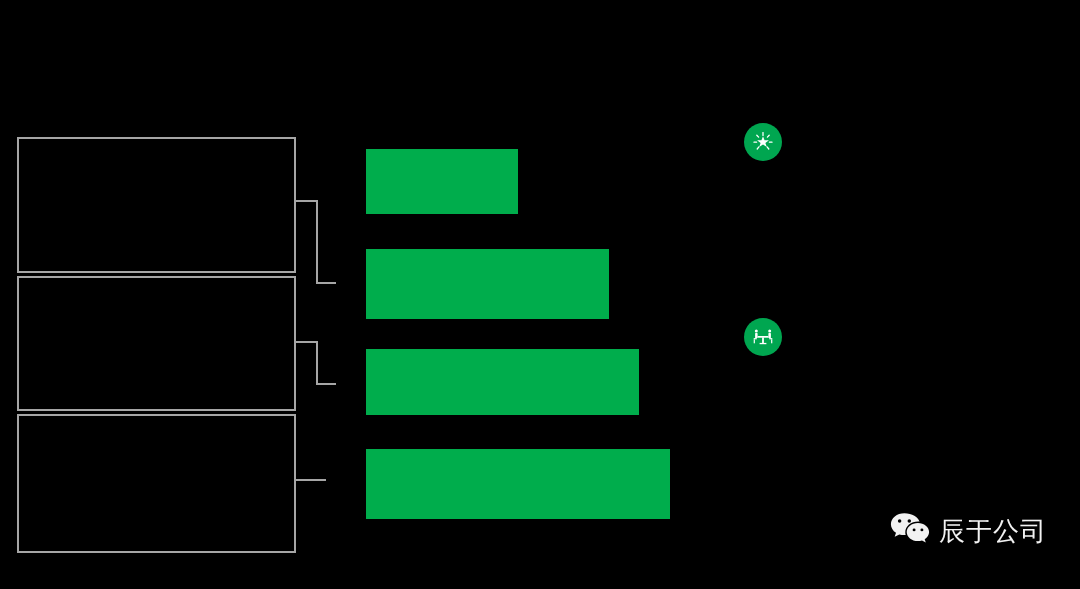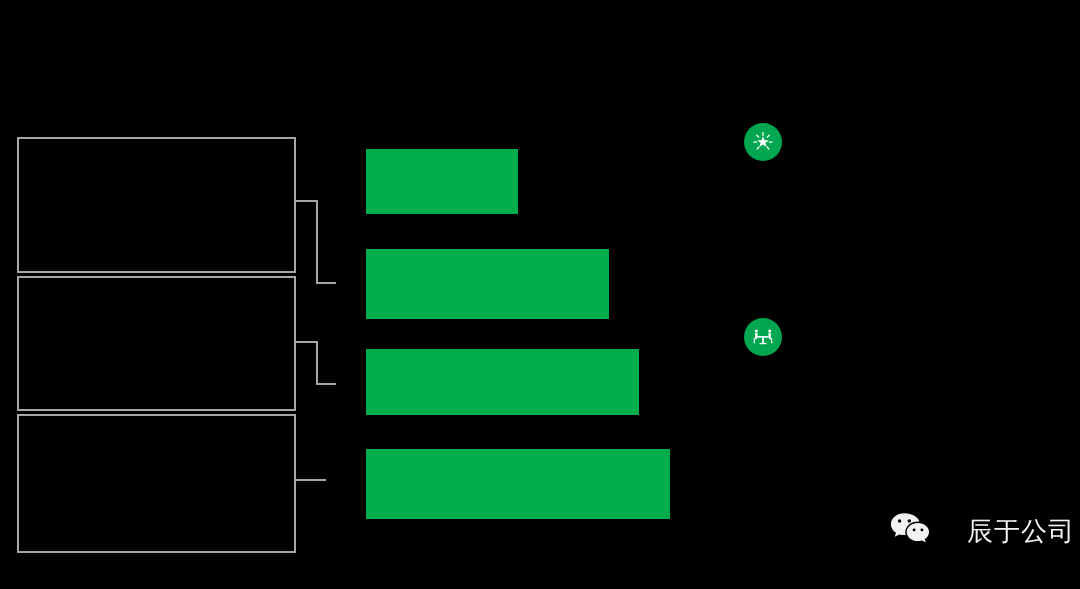--- a/index.html
+++ b/index.html
@@ -122,21 +122,20 @@
     top: 512px;
     display: flex;
     align-items: center;
     gap: 9px;
   }
   #watermark .wm-text {
     color: #f2f2f2;
     font-size: 26px;
     letter-spacing: 1px;
     font-family: Liberation Serif, serif;
-    margin-left: 28px;
   }
 </style>
 </head>
 <body>
 
 <div id="slide">
 
   <div class="label-box" id="box-0"></div>
   <div class="label-box" id="box-1"></div>
   <div class="label-box" id="box-2"></div>

